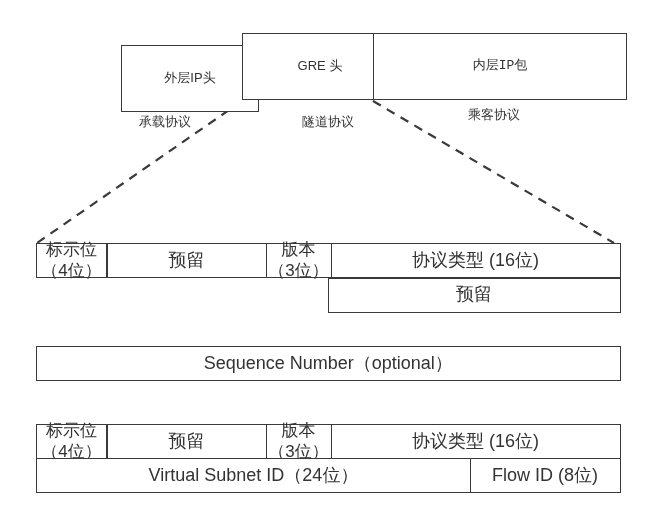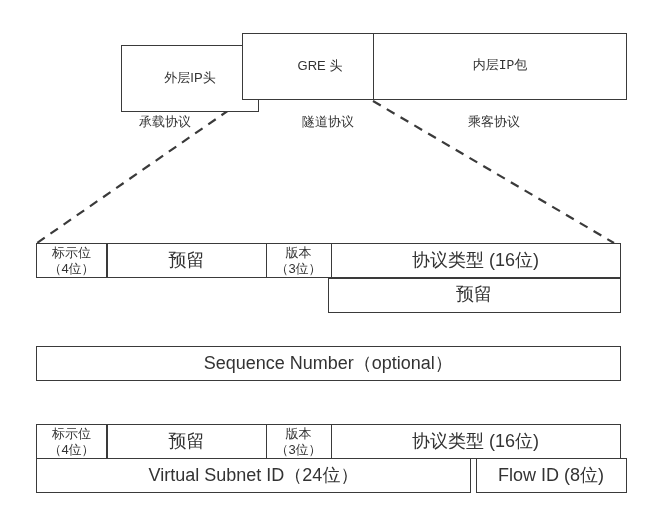--- a/index.html
+++ b/index.html
@@ -41,21 +41,21 @@
     display: flex;
     align-items: center;
     justify-content: center;
     text-align: center;
     line-height: 1.18;
     font-size: 18px;
     color: #333333;
     white-space: pre-line;
   }
   .cell.small {
-    font-size: 13px;
+    font-size: 17px;
   }
 
   
   .caption {
     position: absolute;
     font-size: 13px;
     color: #333333;
     white-space: nowrap;
   }
 
@@ -88,21 +88,21 @@
   </div>
 
   <div class="box" style="left:373px; top:33px; width:254px; height:67px;font-family:Liberation Mono, monospace;">
     <span>内层IP包</span>
   </div>
 
   <div class="caption" style="left:139px; top:113px;">承载协议</div>
 
   <div class="caption" style="left:267px; top:113px;padding-left:35px;">隧道协议</div>
 
-  <div class="caption" style="left:468px; top:113px;">乘客协议</div>
+  <div class="caption" style="left:468px; top:106px;">乘客协议</div>
 
   <div class="cell small" style="left:36px; top:243px; width:71px; height:35px;">标示位
 （4位）</div>
 
   <div class="cell" style="left:106.5px; top:243px; width:160px; height:35px;">预留</div>
 
   <div class="cell small" style="left:265.5px; top:243px; width:66px; height:35px;">版本
 （3位）</div>
 
   <div class="cell" style="left:330.5px; top:243px; width:290px; height:35px;">协议类型 (16位)</div>
@@ -118,15 +118,15 @@
 
   <div class="cell" style="left:106.5px; top:424px; width:160px; height:35px;">预留</div>
 
   <div class="cell small" style="left:265.5px; top:424px; width:66px; height:35px;">版本
 （3位）</div>
 
   <div class="cell" style="left:330.5px; top:424px; width:290px; height:35px;">协议类型 (16位)</div>
 
   <div class="cell" style="left:36px; top:458px; width:435px; height:35px;">Virtual Subnet ID（24位）</div>
 
-  <div class="cell" style="left:469.5px; top:458px; width:151px; height:35px;margin-left:6px;">Flow ID (8位)</div>
+  <div class="cell" style="left:469.5px; top:458px; width:151px; height:35px;">Flow ID (8位)</div>
 
 </div>
 
 </body></html>

